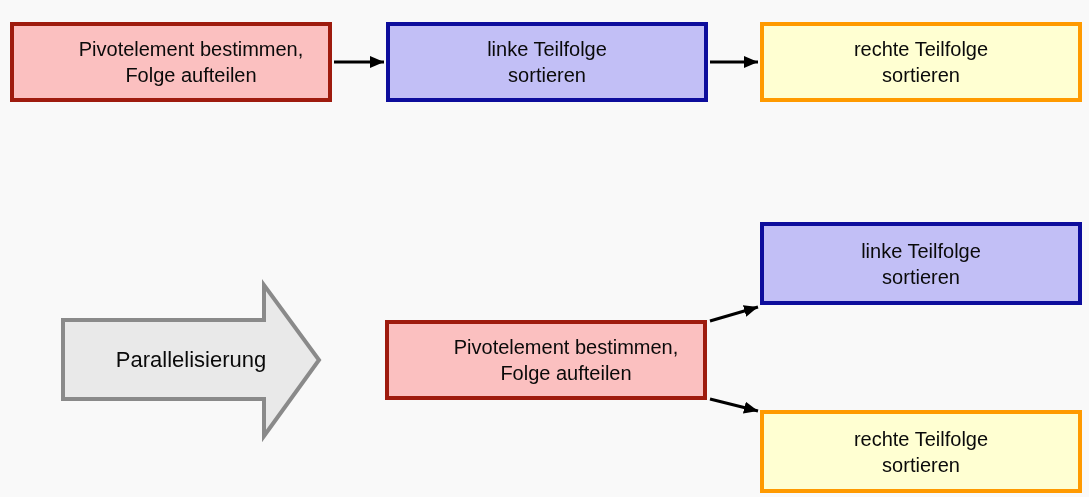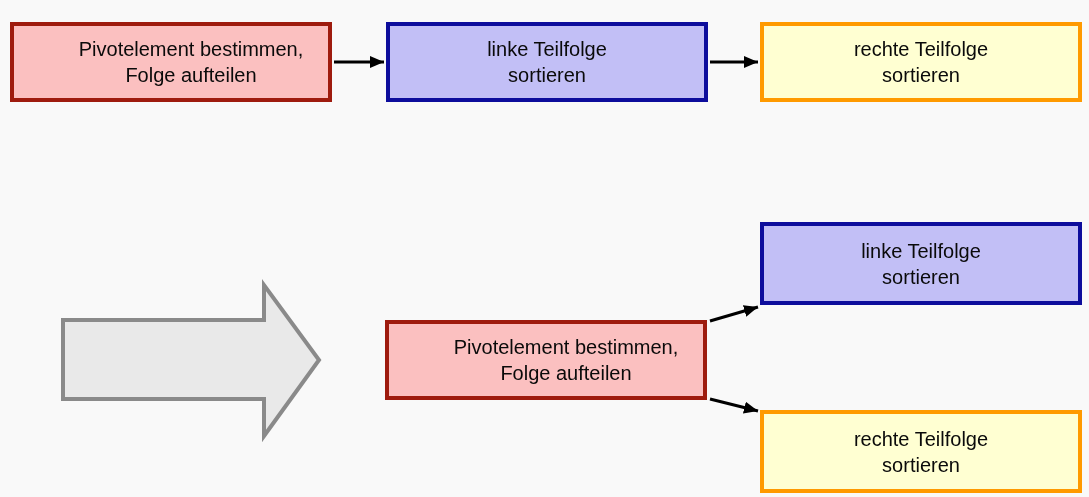--- a/index.html
+++ b/index.html
@@ -97,20 +97,21 @@
   </div>
   <div class="node blue node-seq-left">
     <span>linke Teilfolge</span>
     <span>sortieren</span>
   </div>
   <div class="node yellow node-seq-right">
     <span>rechte Teilfolge</span>
     <span>sortieren</span>
   </div>
 
+  <div class="big-arrow-label">Parallelisierung</div>
 
   <div class="node pink node-par-pivot">
     <span>Pivotelement bestimmen,</span>
     <span>Folge aufteilen</span>
   </div>
   <div class="node blue node-par-left">
     <span>linke Teilfolge</span>
     <span>sortieren</span>
   </div>
   <div class="node yellow node-par-right">

